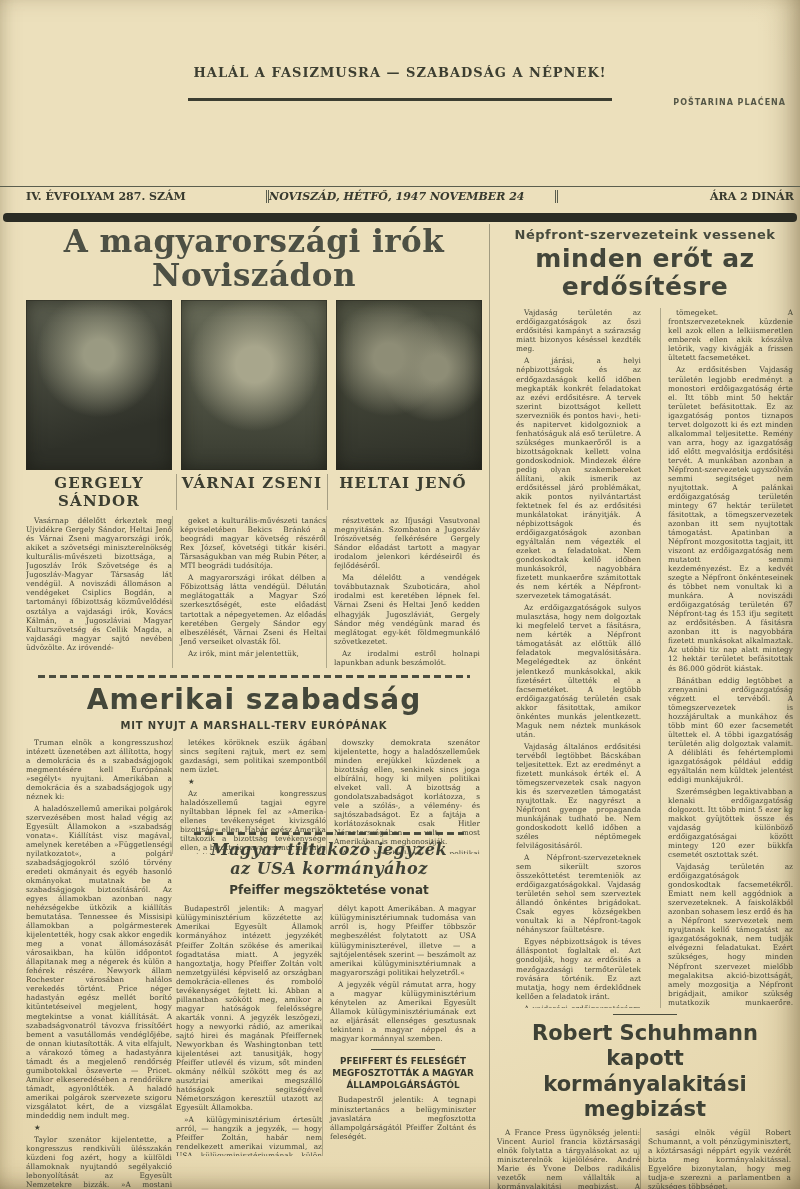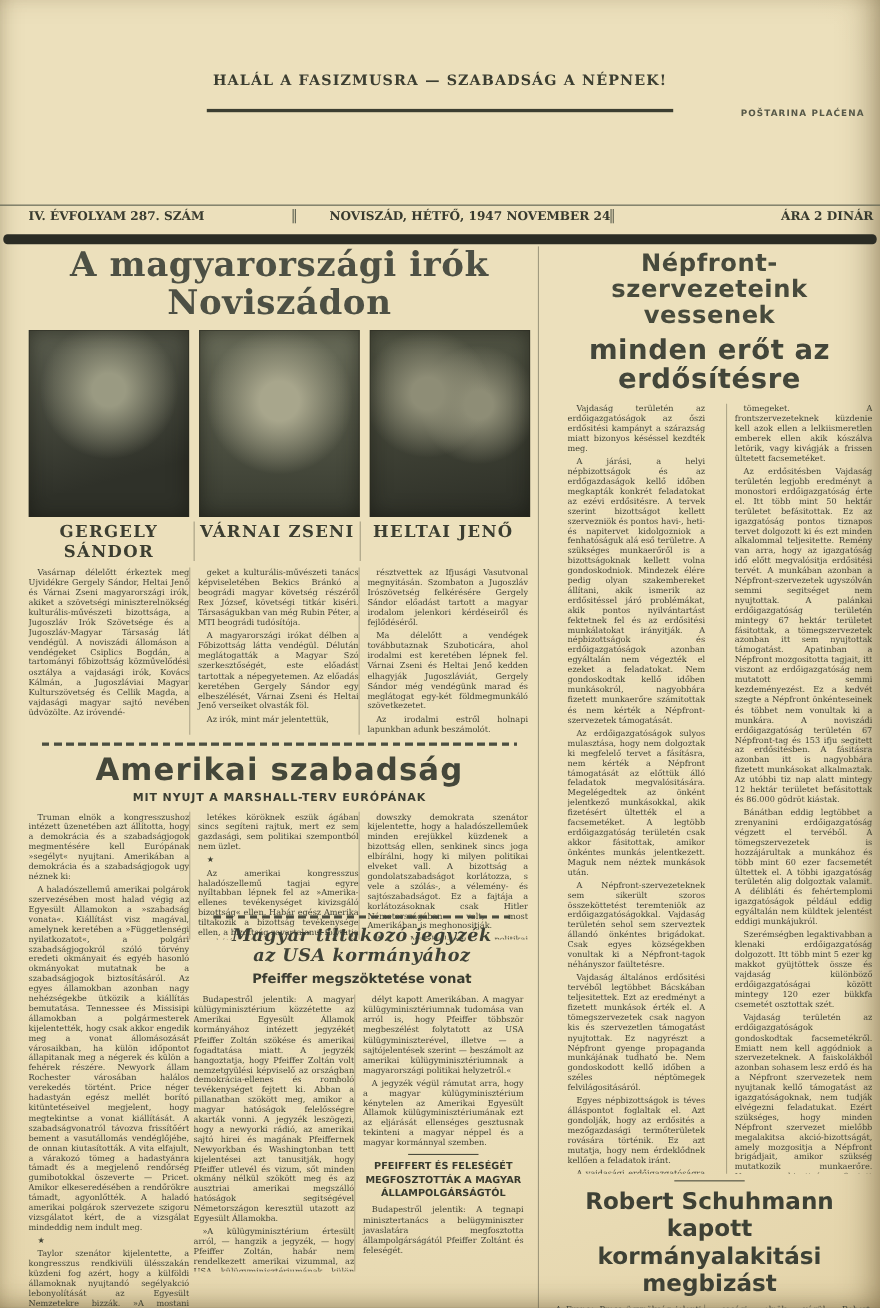--- a/index.html
+++ b/index.html
@@ -16,21 +16,21 @@
             letter-spacing:1px; color:#3c3e31; border-bottom:3px solid #3c3e31; padding:0 6px 18px; }
   .postage { position:absolute; top:62px; right:14px; font-family:"DejaVu Sans",sans-serif;
              font-weight:bold; font-size:8px; letter-spacing:1px; color:#565848;margin-top:36px; }
   .paper-title { position:absolute; top:56px; left:0; width:100%; text-align:center;
             font-family:"DejaVu Serif",serif; font-weight:bold; font-variant:small-caps;
             font-size:118px; line-height:1.05; letter-spacing:-5px; color:#54584a;
             text-shadow:0 0 1px rgba(60,62,49,.6); }
   .dateline-row { position:absolute; top:186px; left:0; width:100%; display:flex; align-items:stretch;
             border-top:1px solid #5b5e4e; padding:3px 12px 3px; font-weight:bold; font-size:11px; color:#383a2e; }
   .dl-left  { width:32%; padding-left:14px; box-sizing:border-box; }
-  .dl-mid   { width:36%; text-align:right; border-left:3px double #5b5e4e; border-right:3px double #5b5e4e; }
+  .dl-mid   { width:36%; text-align:left; border-left:3px double #5b5e4e; border-right:3px double #5b5e4e;font-style:italic; }
   .dl-right { width:32%; text-align:right; padding-right:18px; box-sizing:border-box; }
   .top-bar { position:absolute; top:213px; left:3px; right:3px; height:9px; background:#2b2c24; border-radius:4px; }
 
   
   .body-text { font-size:7.4px; line-height:1.22; text-align:justify; color:#3f4134; }
   .body-text p { margin:0 0 3px; text-indent:8px; }
   .cols { display:flex; }
   .col { width:146px; overflow:hidden; }
   .col + .col { border-left:1px solid rgba(60,60,45,.35); padding-left:7px; }
   .squiggle { height:3px; margin:7px 12px;
@@ -71,21 +71,21 @@
                line-height:1.2; text-align:center; color:#3f4236; letter-spacing:.5px; }
   .protest-sub { font-family:"DejaVu Sans",sans-serif; font-weight:bold; font-size:12px;
                  text-align:center; color:#3a3c30; margin:5px 0 7px; }
   .protest-cols .col { height:252px; }
   .note-heading { font-family:"DejaVu Sans",sans-serif; font-weight:bold; font-size:8.8px; line-height:1.35;
                   text-align:center; color:#383a2e; margin:5px 0 4px; }
 
   
   .region-right { position:absolute; left:497px; top:228px; width:296px; height:961px; }
   .r-col { width:143px; }
-  .forest-h1 { font-family:"DejaVu Sans",sans-serif; font-weight:bold; font-size:22px; text-align:center;
+  .forest-h1 { font-family:"DejaVu Sans",sans-serif; font-weight:bold; font-size:13px; text-align:center;
                letter-spacing:.5px; color:#474a3c; line-height:1.1; }
   .forest-h2 { font-family:"DejaVu Sans",sans-serif; font-weight:bold; font-size:25px; text-align:center;
                letter-spacing:.5px; color:#43463a; line-height:1.1; margin:3px 0 8px; }
   .forest-cols .col { height:700px;margin-left:19px; }
   .schu-h { font-family:"DejaVu Sans",sans-serif; font-weight:bold; font-size:21px; text-align:center;
             color:#3e4135; line-height:1.2; }
   .schu-cols { margin-top:6px; }
   .schu-cols .col { height:96px; }
 </style>
 </head>
@@ -194,22 +194,22 @@
 
   <div class="region-right">
     <div class="forest-h1">Népfront-szervezeteink vessenek</div>
     <div class="forest-h2">minden erőt az erdősítésre</div>
 
     <div class="cols forest-cols body-text">
       <div class="col r-col">
           <p>Vajdaság területén az erdőigazgatóságok az őszi erdősitési kampányt a szárazság miatt bizonyos késéssel kezdték meg.</p>
           <p>A járási, a helyi népbizottságok és az erdőgazdaságok kellő időben megkapták konkrét feladatokat az ezévi erdősitésre. A tervek szerint bizottságot kellett szervezniök és pontos havi-, heti- és napitervet kidolgozniok a fenhatóságuk alá eső területre. A szükséges munkaerőről is a bizottságoknak kellett volna gondoskodniok. Mindezek élére pedig olyan szakembereket állítani, akik ismerik az erdősitéssel járó problémákat, akik pontos nyilvántartást fektetnek fel és az erdősitési munkálatokat irányitják. A népbizottságok és erdőigazgatóságok azonban egyáltalán nem végezték el ezeket a feladatokat. Nem gondoskodtak kellő időben munkásokról, nagyobbára fizetett munkaerőre számitottak és nem kérték a Népfront-szervezetek támogatását.</p>
           <p>Az erdőigazgatóságok sulyos mulasztása, hogy nem dolgoztak ki megfelelő tervet a fásításra, nem kérték a Népfront támogatását az előttük álló feladatok megvalósitására. Megelégedtek az önként jelentkező munkásokkal, akik fizetésért ültették el a facsemetéket. A legtöbb erdőigazgatóság területén csak akkor fásitottak, amikor önkéntes munkás jelentkezett. Maguk nem néztek munkások után.</p>
+          <p>Vajdaság általános erdősitési tervéből legtöbbet Bácskában teljesitettek. Ezt az eredményt a fizetett munkások érték el. A tömegszervezetek csak nagyon kis és szervezetlen támogatást nyujtottak. Ez nagyrészt a Népfront gyenge propaganda munkájának tudható be. Nem gondoskodott kellő időben a széles néptömegek felvilágositásáról.</p>
           <p>A Népfront-szervezeteknek sem sikerült szoros összeköttetést teremteniök az erdőigazgatóságokkal. Vajdaság területén sehol sem szerveztek állandó önkéntes brigádokat. Csak egyes községekben vonultak ki a Népfront-tagok néhányszor faültetésre.</p>
-          <p>Vajdaság általános erdősitési tervéből legtöbbet Bácskában teljesitettek. Ezt az eredményt a fizetett munkások érték el. A tömegszervezetek csak nagyon kis és szervezetlen támogatást nyujtottak. Ez nagyrészt a Népfront gyenge propaganda munkájának tudható be. Nem gondoskodott kellő időben a széles néptömegek felvilágositásáról.</p>
           <p>Egyes népbizottságok is téves álláspontot foglaltak el. Azt gondolják, hogy az erdősités a mezőgazdasági termőterületek rovására történik. Ez azt mutatja, hogy nem érdeklődnek kellően a feladatok iránt.</p>
           <p>A vajdasági erdőigazgatóságra háruló feladatok teljesen világosan és pontosan meghatározottak: 2642 hold kiégett földet, futóhomokot, szikes területet és a folyók árterületét kellett befásitani. Feladatuk ezenkivül a falvak és városok utcáinak fásitása, iskolák, gyermekotthonok, szanatóriumok és egészségházak körüli terek erdősitése. Arról van szó, hogy a mezőgazdasági termelésre teljesen alkalmatlan földeket erdők céljaira kihasználják. Mindez erdőgazdaságunk gazdagitására történik és igen fontos. Különösen fontos ez Vajdaságban, mint fában az ország legszegényebb vidékén.</p>
         </div>
       <div class="col r-col">
           <p>tömegeket. A frontszervezeteknek küzdenie kell azok ellen a lelkiismeretlen emberek ellen akik kószálva letörik, vagy kivágják a frissen ültetett facsemetéket.</p>
           <p>Az erdősitésben Vajdaság területén legjobb eredményt a monostori erdőigazgatóság érte el. Itt több mint 50 hektár területet befásitottak. Ez az igazgatóság pontos tiznapos tervet dolgozott ki és ezt minden alkalommal teljesitette. Remény van arra, hogy az igazgatóság idő előtt megvalósitja erdősitési tervét. A munkában azonban a Népfront-szervezetek ugyszólván semmi segitséget nem nyujtottak. A palánkai erdőigazgatóság területén mintegy 67 hektár területet fásitottak, a tömegszervezetek azonban itt sem nyujtottak támogatást. Apatinban a Népfront mozgositotta tagjait, itt viszont az erdőigazgatóság nem mutatott semmi kezdeményezést. Ez a kedvét szegte a Népfront önkénteseinek és többet nem vonultak ki a munkára. A noviszádi erdőigazgatóság területén 67 Népfront-tag és 153 ifju segitett az erdősitésben. A fásitásra azonban itt is nagyobbára fizetett munkásokat alkalmaztak. Az utóbbi tiz nap alatt mintegy 12 hektár területet befásitottak és 86.000 gödröt kiástak.</p>
           <p>Bánátban eddig legtöbbet a zrenyanini erdőigazgatóság végzett el tervéből. A tömegszervezetek is hozzájárultak a munkához és több mint 60 ezer facsemetét ültettek el. A többi igazgatóság területén alig dolgoztak valamit. A délibláti és fehértemplomi igazgatóságok például eddig egyáltalán nem küldtek jelentést eddigi munkájukról.</p>
           <p>Szerémségben legaktivabban a klenaki erdőigazgatóság dolgozott. Itt több mint 5 ezer kg makkot gyüjtöttek össze és vajdaság különböző erdőigazgatóságai között mintegy 120 ezer bükkfa csemetét osztottak szét.</p>
           <p>Vajdaság területén az erdőigazgatóságok gondoskodtak facsemetékről. Emiatt nem kell aggódniok a szervezeteknek. A faiskolákból azonban sohasem lesz erdő és ha a Népfront szervezetek nem nyujtanak kellő támogatást az igazgatóságoknak, nem tudják elvégezni feladatukat. Ezért szükséges, hogy minden Népfront szervezet mielőbb megalakitsa akció-bizottságát, amely mozgositja a Népfront brigádjait, amikor szükség mutatkozik munkaerőre. Ugyanez a bizottság a fizetett munkaerő toborzásáról is gondoskodjon. A tömegszervezeteknek ezenkivül el kell végezniök a terven felüli fásitás munkáját is. Különösen a falvak utcáinak fásitását, a Népfront-otthonok, egészségházak, szülő-otthonok és napközi-otthonok körüli terek fásitását kell vállalniok. A falvak fásitására az erdőigazgatóságok dijtalanul adnak facsemetéket.</p>
         </div>

